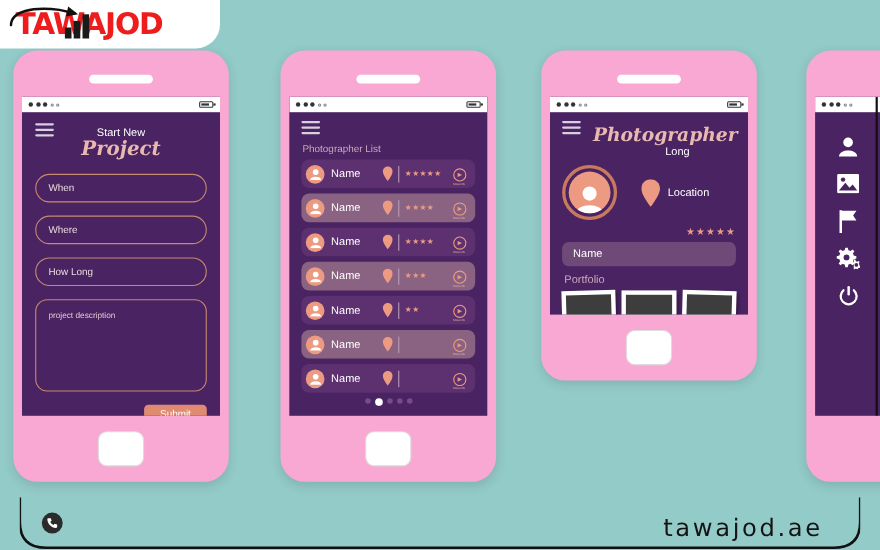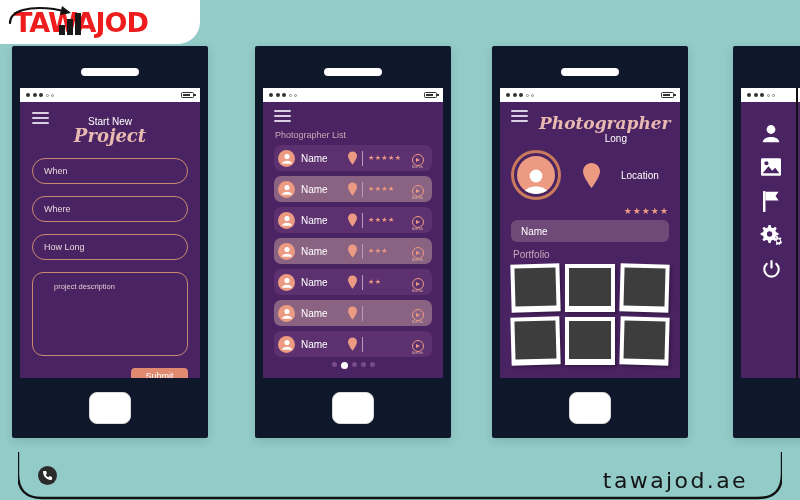--- a/index.html
+++ b/index.html
@@ -51,21 +51,21 @@
   #phone-num{ font-size:19px; color:#141414; letter-spacing:.3px;
     font-family:"DejaVu Sans", sans-serif; }
   #website{
     position:absolute; right:52px; top:12px;
     font-size:22px; color:#141414; letter-spacing:2.4px;
     font-family:"DejaVu Sans", sans-serif;
   }
 
   
   .phone{
-    position:absolute; background:#0f172a; border-radius:2px;
+    position:absolute; background:#f9a8d4; border-radius:22px;
     box-shadow:0 3px 10px rgba(0,0,0,.12);
   }
   .speaker{
     position:absolute; left:50%; transform:translateX(-50%); top:22px;
     width:58px; height:8px; border-radius:5px; background:#fff;
   }
   .home-btn{
     position:absolute; left:50%; transform:translateX(-50%); bottom:14px;
     width:42px; height:32px; border-radius:8px; background:#fff;
     border:1px solid #dcdcdc;
@@ -107,21 +107,21 @@
   #p1 .content{ padding:10px 12px; }
   #p1 .title-sm{ font-size:10px; color:#fff; text-align:center; margin-top:-11px;}
   #p1 .title-lg{ font-size:18px; text-align:center; line-height:1.05; }
   .field{
     border:1px solid #c78a6e; border-radius:14px; height:26px;
     margin-top:12px; display:flex; align-items:center; padding:0 11px;
     font-size:9px; color:#e8d9de;
   }
   .textarea{
     border:1px solid #c78a6e; border-radius:11px; height:84px;
-    margin-top:12px; padding:9px 21px; font-size:7.5px; color:#e0c9d2;
+    margin-top:12px; padding:9px 11px; font-size:7.5px; color:#e0c9d2;
   }
   .submit{
     margin:12px 0 16px auto; width:57px; height:17px; border-radius:4px;
     background:#e08a72; color:#fff; font-size:9px;
     display:flex; align-items:center; justify-content:center;
   }
 
   
   #p2{ left:255px; top:46px; width:196px; height:392px; }
   #p2 .content{ padding:8px 11px 0 11px; }
@@ -151,35 +151,35 @@
     width:0;height:0;border-left:4px solid #ec9b82;
     border-top:2.5px solid transparent;border-bottom:2.5px solid transparent;
     margin-left:1.5px;
   }
   .more .lbl{ font-size:2.6px; color:#e4b8a8; display:block; margin-top:0px;}
   .dots{ display:flex;justify-content:center;gap:4px;margin-top:5px; }
   .dots i{ width:5px;height:5px;border-radius:50%;background:#7a4b8c;display:block;}
   .dots i.act{ background:#fff; width:7px;height:7px;}
 
   
-  #p3{ left:492px; top:46px; width:196px; height:392px; }
+  #p3{ left:492px; top:46px; width:196px; height:300px; }
   #p3 .content{ padding:8px 11px 0 11px; }
   #p3 .title-lg{ font-size:17px; margin-left:28px; margin-top:-12px;}
   #p3 .title-sm{ font-size:10px; color:#fff; text-align:right; margin-right:42px;}
   .profrow{ display:flex; align-items:center; margin-top:6px; }
   .avatar-big{
     width:50px;height:50px;border-radius:50%;
     border:3px solid #c97a5c; background:#4a2362;
     display:flex;align-items:center;justify-content:center; flex:0 0 auto;
   }
   .avatar-inner{
     width:38px;height:38px;border-radius:50%;background:#ec9b82;
     display:flex;align-items:flex-end;justify-content:center;overflow:hidden;
   }
-  .locrow{ display:flex;align-items:center;gap:21px;margin-left:22px; }
+  .locrow{ display:flex;align-items:center;gap:7px;margin-left:22px; }
   .loctext{ font-size:10px;color:#fff; }
   .bigstars{ text-align:right; color:#ec9b82; font-size:9px;
     letter-spacing:1px; margin-top:6px; }
   .namebox{
     background:#6f4a78; border-radius:6px; height:22px; margin-top:4px;
     display:flex;align-items:center;padding:0 10px;
     font-size:10px;color:#fff;
   }
   .portlabel{ font-size:10px;color:#cda8b8;margin:7px 0 4px 2px; }
   .grid{ display:grid; grid-template-columns:repeat(3,1fr); gap:5px; }

